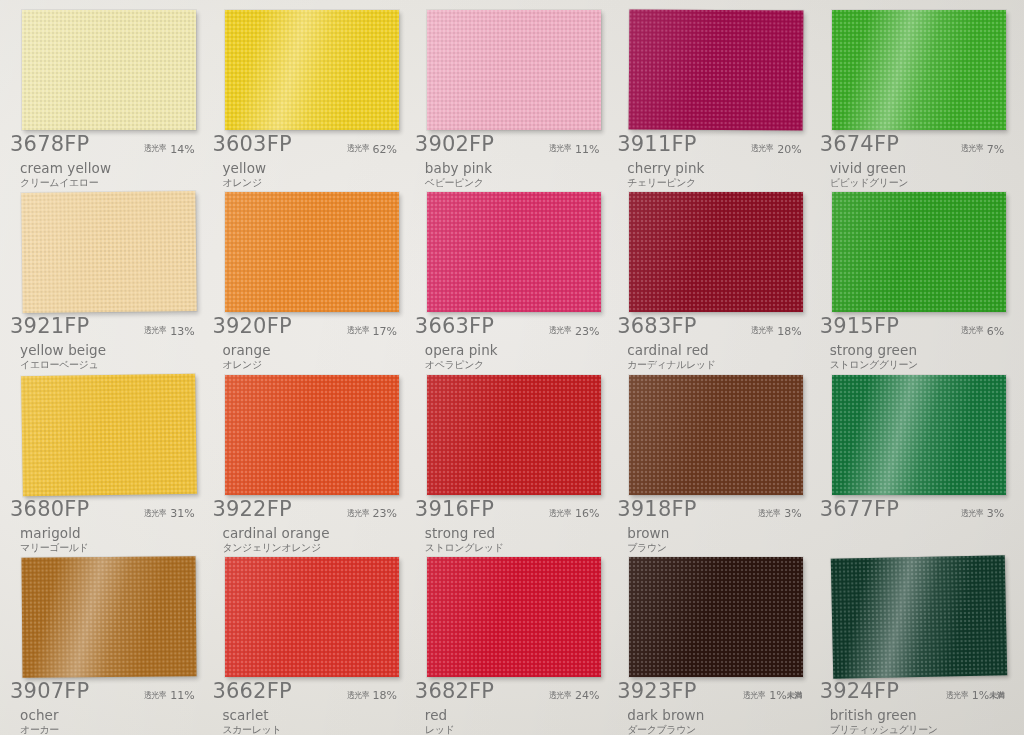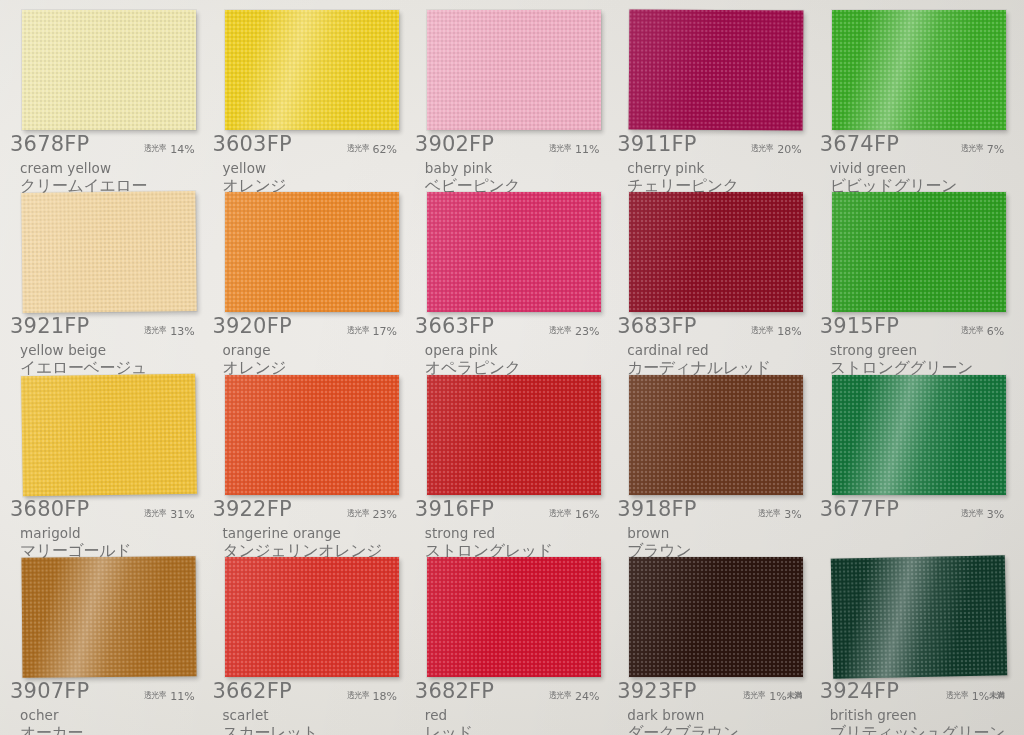--- a/index.html
+++ b/index.html
@@ -73,21 +73,21 @@
     display:flex;align-items:baseline;white-space:nowrap;
   }
   .code{
     font-size:21px;
     letter-spacing:0.2px;
     font-weight:400;
     font-family:"DejaVu Sans","Liberation Sans",sans-serif;
   }
   .trans{
     margin-left:auto;
-    display:flex;align-items:flex-start;
+    display:flex;align-items:center;
     padding-right:6%;
   }
   .trans-label{
     font-size:8.5px;
     font-family:"DejaVu Sans","Liberation Sans",sans-serif;
     letter-spacing:-0.5px;
     transform:scaleX(.92);
     transform-origin:right baseline;
   }
   .trans-value{
@@ -103,21 +103,21 @@
   .line2{
     margin-top:4px;
     display:flex;align-items:baseline;white-space:nowrap;flex-direction:column;
   }
   .name-en{
     font-size:13.5px;
     font-family:"DejaVu Sans","Liberation Sans",sans-serif;
     letter-spacing:0.1px;
   }
   .name-ja{
-    font-size:16px;
+    font-size:10px;
     margin-left:10px;
     font-family:"DejaVu Sans","Liberation Sans",sans-serif;
     letter-spacing:-0.4px;
   }
   
   .cell[data-idx="5"]  .swatch{transform:rotate(-0.7deg);}
   .cell[data-idx="10"] .swatch{transform:rotate(-0.9deg);}
   .cell[data-idx="15"] .swatch{transform:rotate(-0.5deg);}
   .cell[data-idx="19"] .swatch{transform:rotate(-1.2deg);}
   .cell[data-idx="3"]  .swatch{transform:rotate(0.4deg);}
@@ -331,21 +331,21 @@
       </div>
       <div class="labels">
         <div class="line1">
           <span class="code">3922FP</span>
           <span class="trans">
             <span class="trans-label">透光率</span>
             <span class="trans-value">23%</span>
           </span>
         </div>
         <div class="line2">
-          <span class="name-en">tangerine orange</span>
+          <span class="name-en">cardinal orange</span>
           <span class="name-ja">タンジェリンオレンジ</span>
         </div>
       </div>
     </div>
     <div class="cell" data-idx="12">
       <div class="swatch-wrap">
         <div class="swatch matte" style="background: rgb(193, 31, 35);"></div>
       </div>
       <div class="labels">
         <div class="line1">

